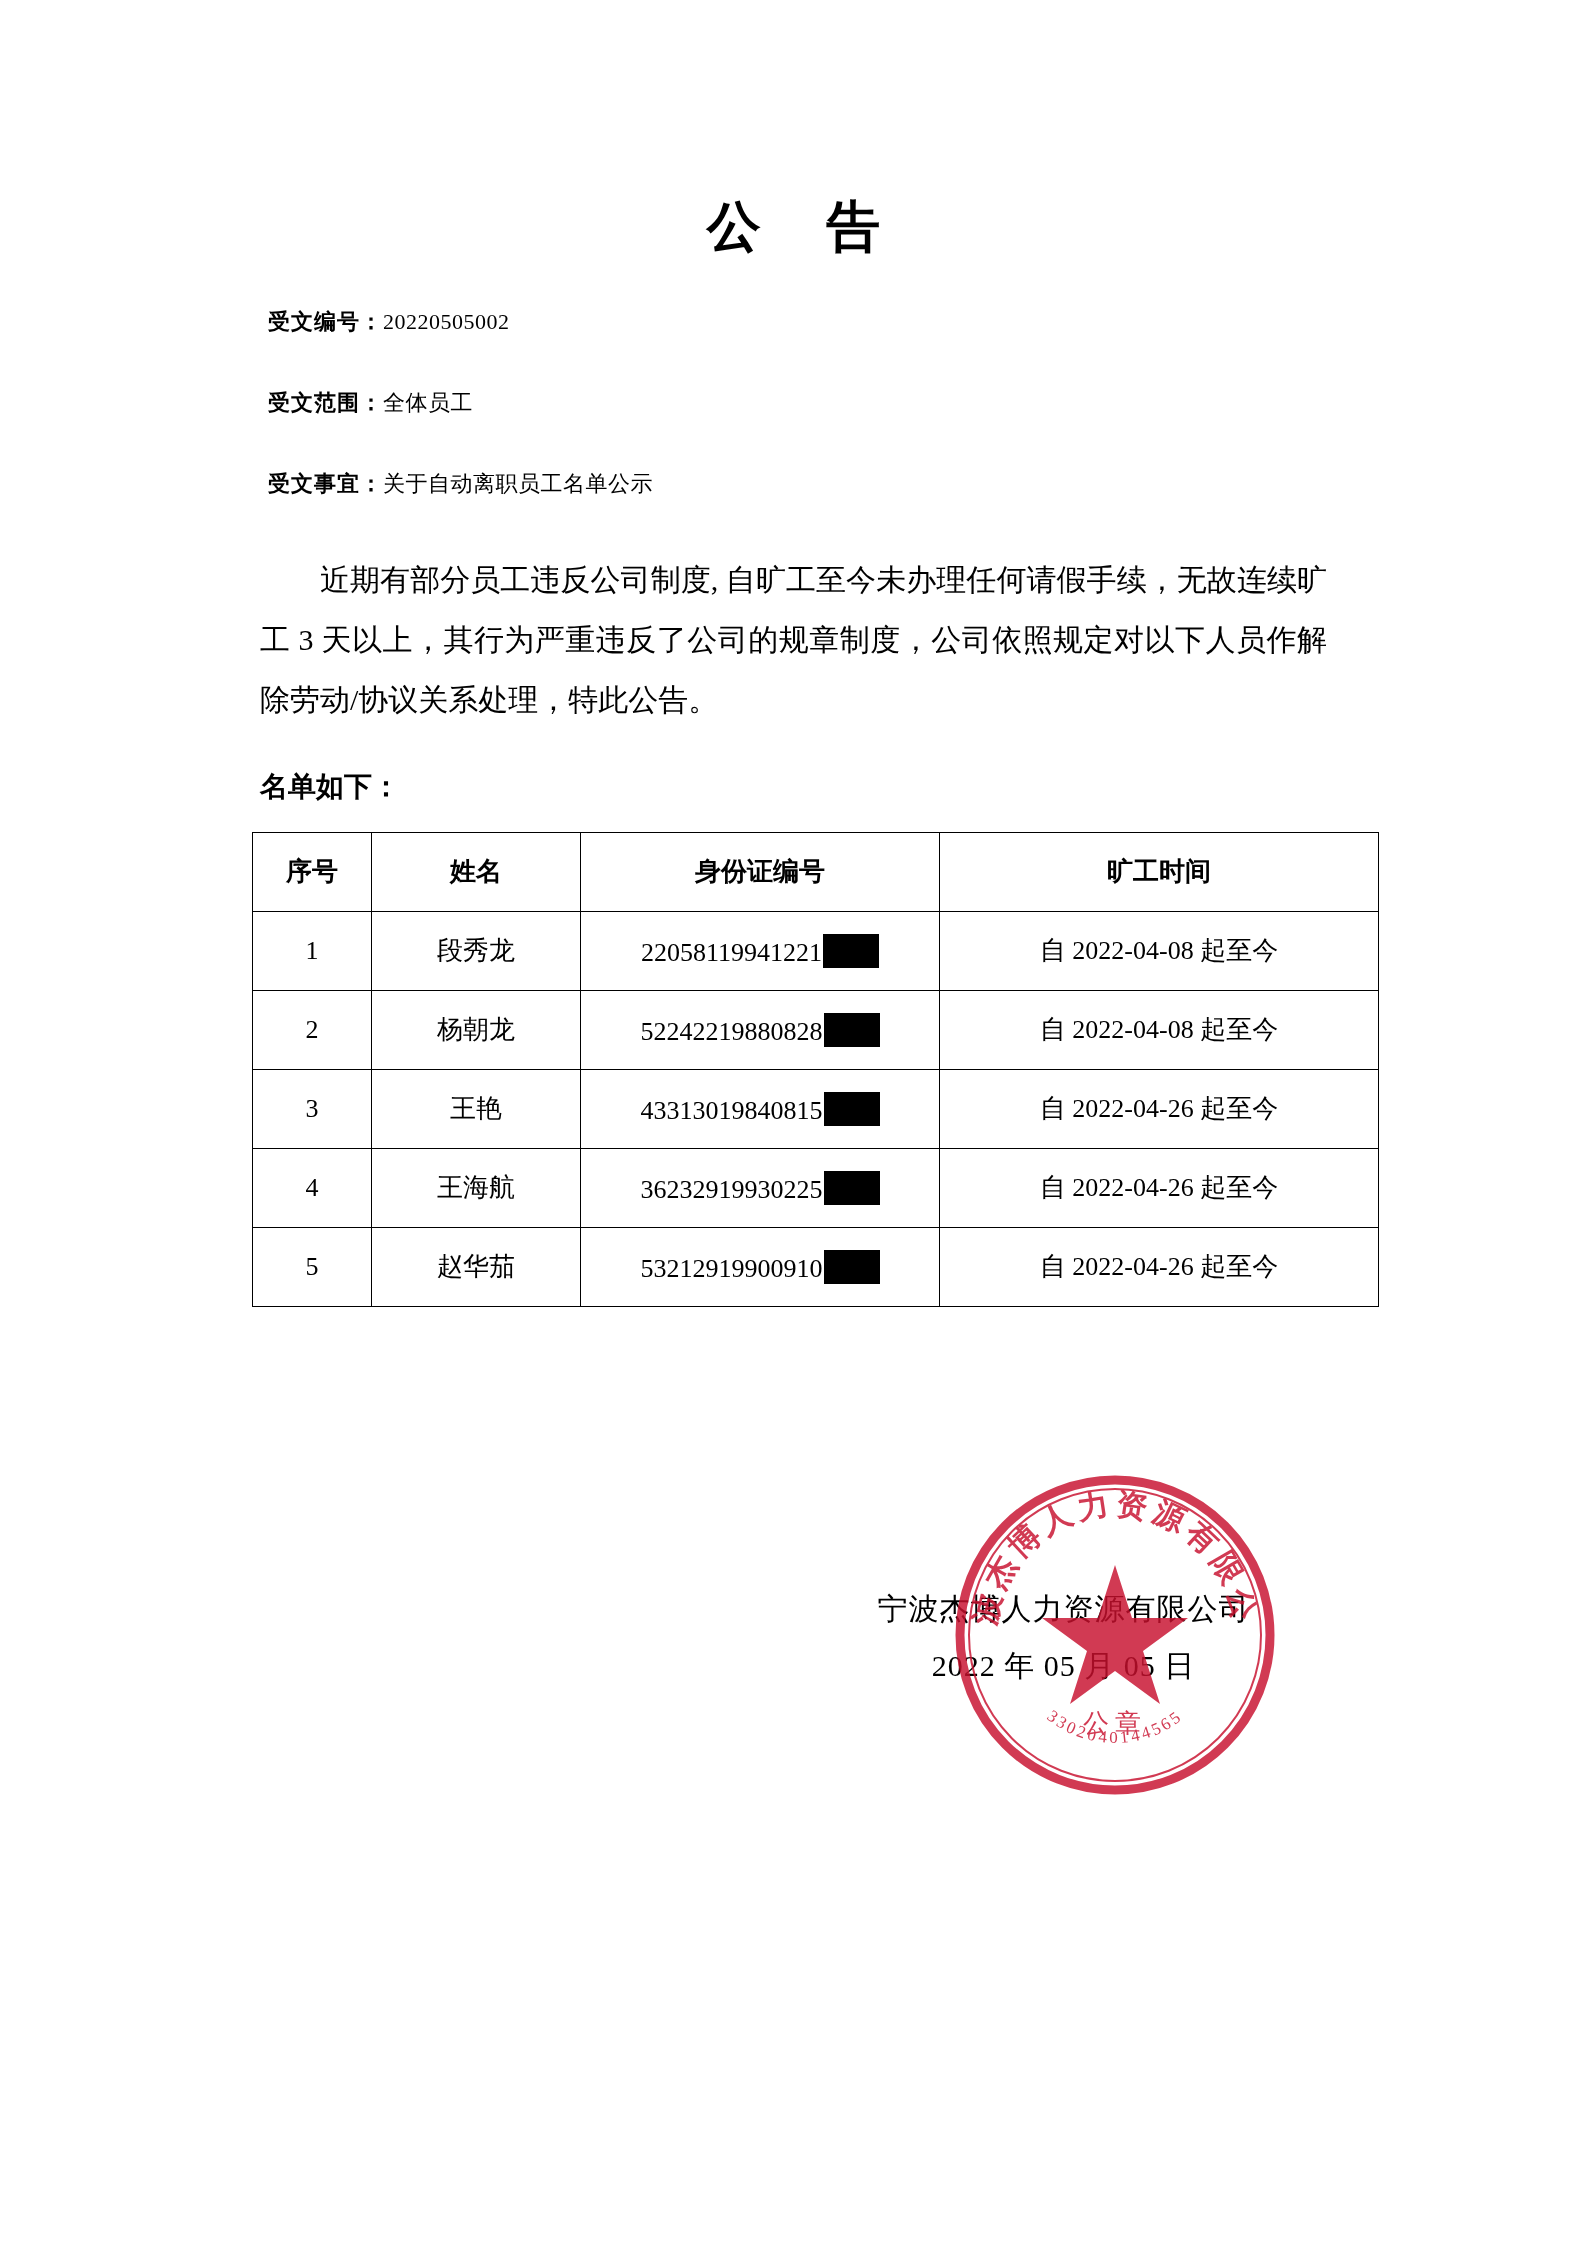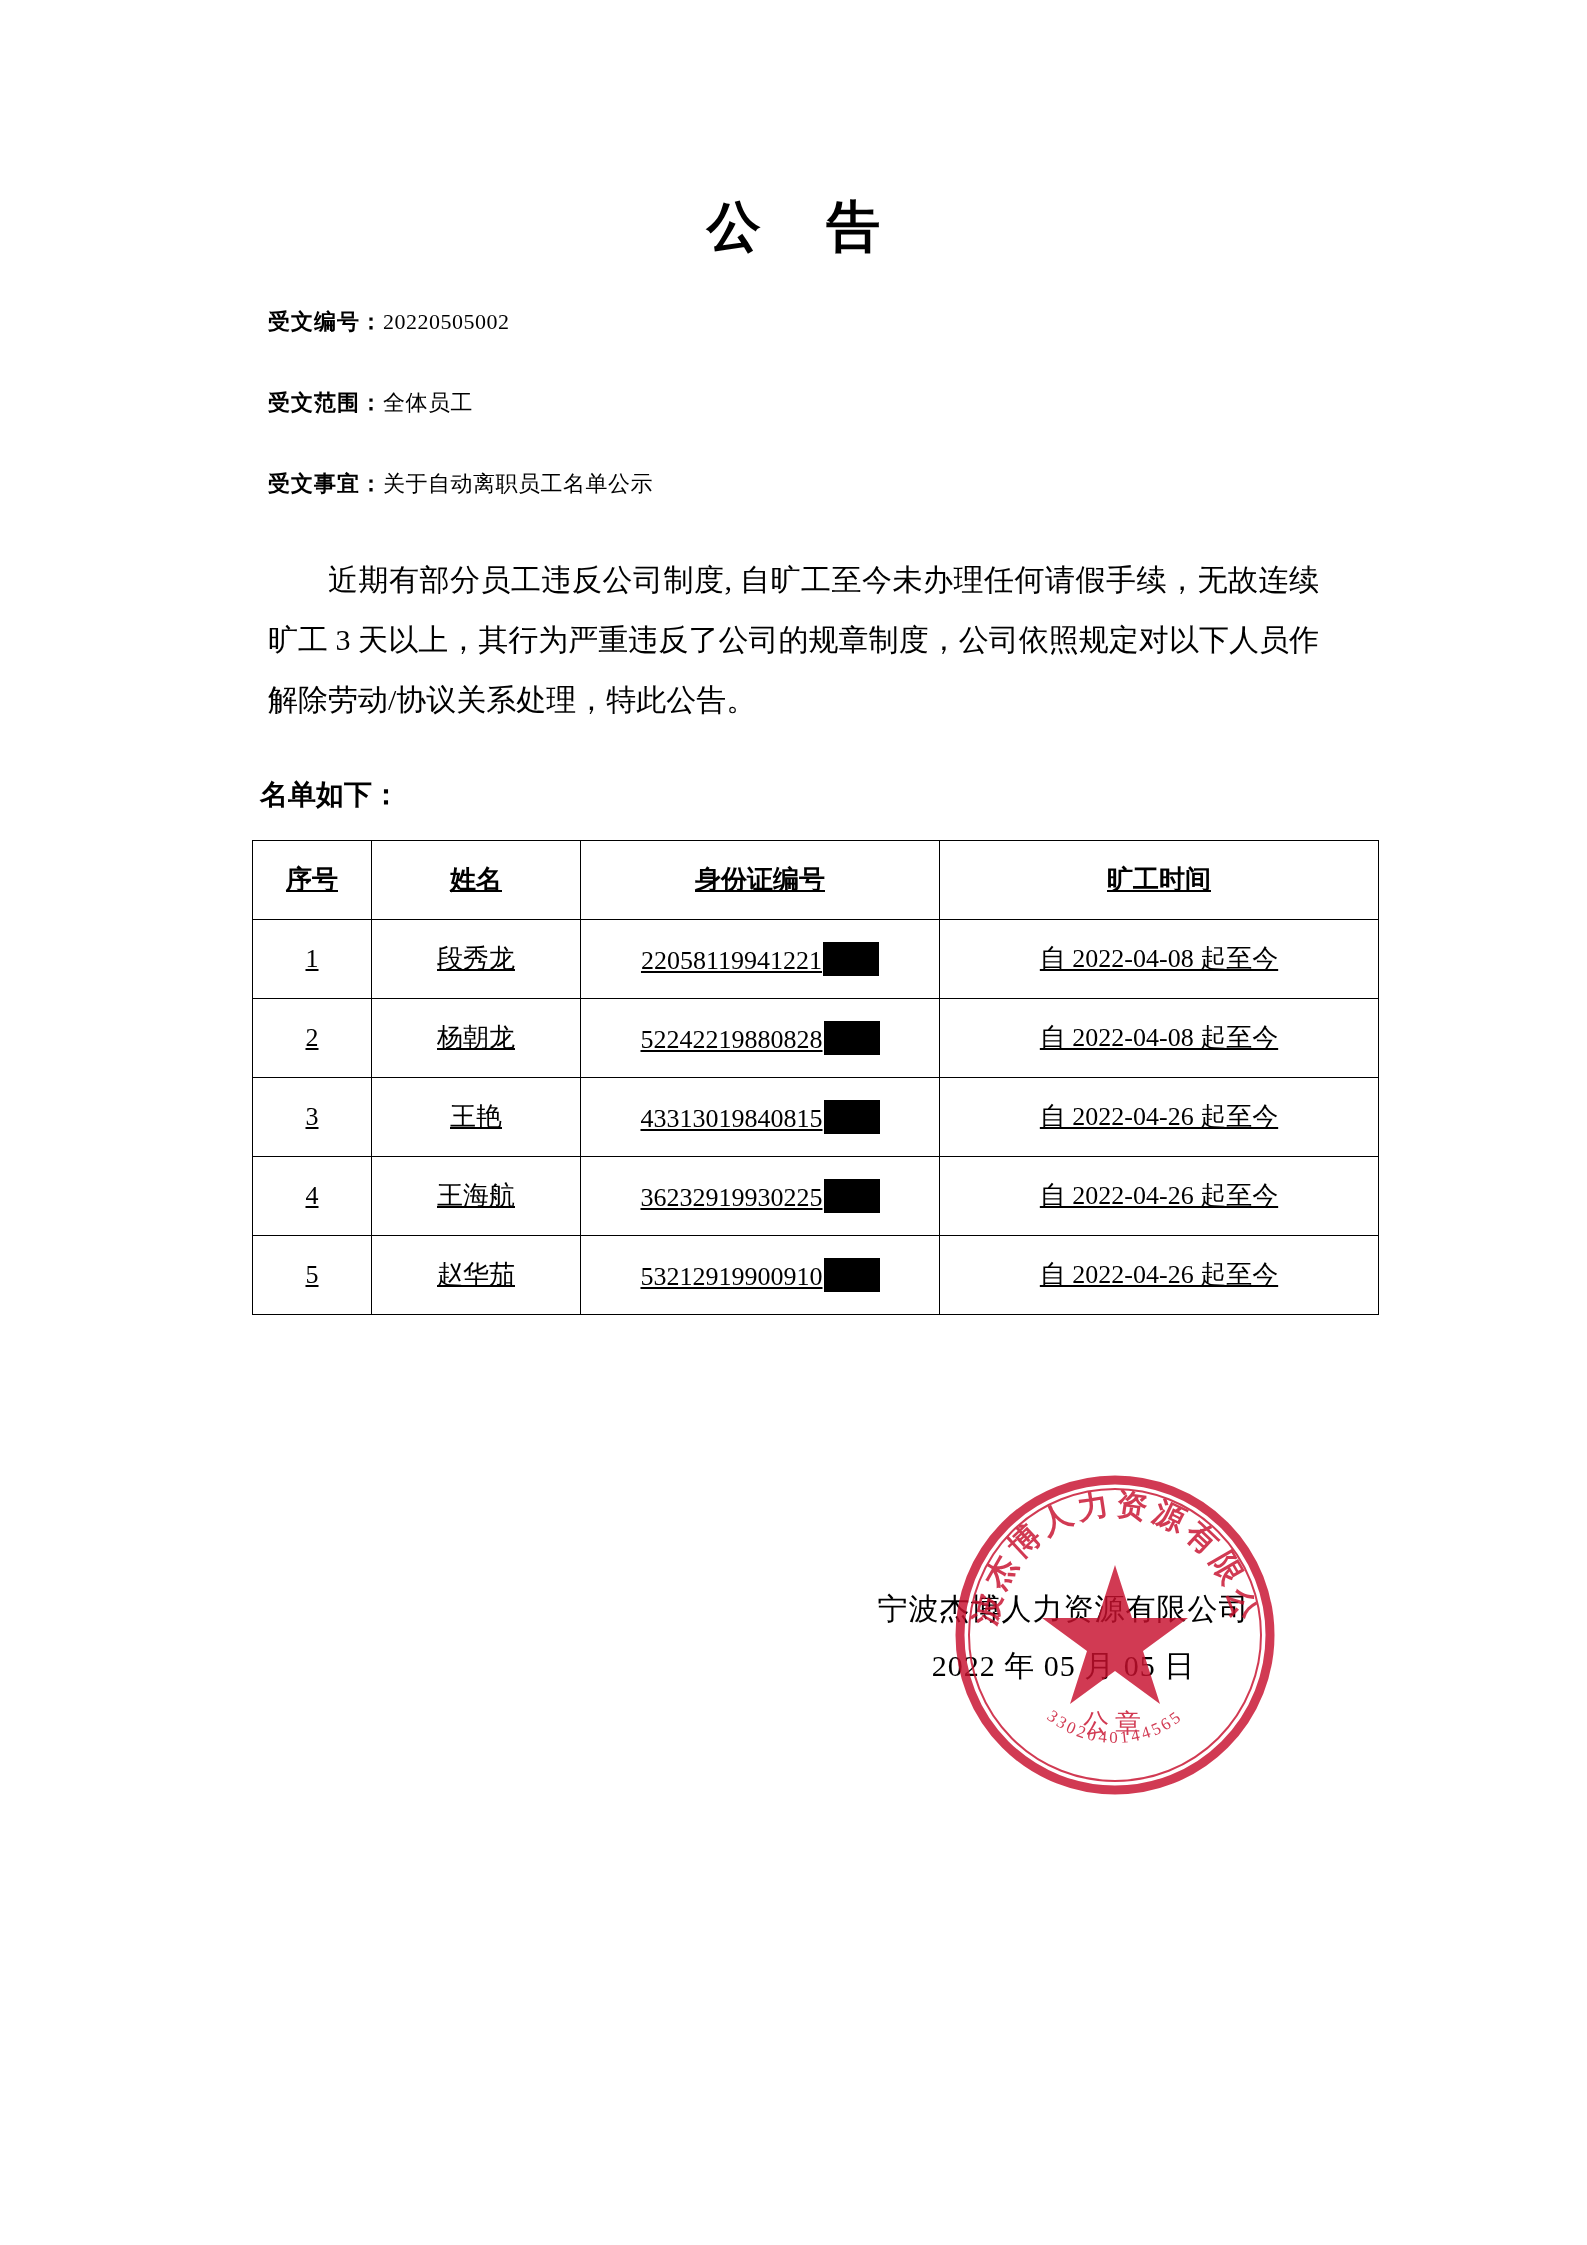--- a/index.html
+++ b/index.html
@@ -50,21 +50,21 @@
     letter-spacing: 0.5px;
   }
   .salutation {
     font-size: 30px;
     margin: 0;
     padding-left: 236px;
     padding-top: 40px;
   }
   .body-para {
     font-size: 30px;
-    margin: 16px;
+    margin: 8px;
     padding-left: 236px;
     padding-right: 236px;
     padding-top: 34px;
     line-height: 2.0;
     text-align: justify;
     text-indent: 60px;
   }
   .list-label {
     font-size: 28px;
     font-weight: bold;
@@ -74,21 +74,20 @@
   }
   .table-wrap {
     padding-left: 236px;
     padding-right: 236px;
     padding-top: 18px;
   }
   table.name-table {
     border-collapse: collapse;
     width: 1090px;
     table-layout: fixed;
-    text-decoration: underline;
   }
   table.name-table th,
   table.name-table td {
     border: 1px solid #000000;
     text-align: center;
     font-size: 26px;
     height: 78px;
     padding: 0 4px;
     font-weight: normal;
     vertical-align: middle;

